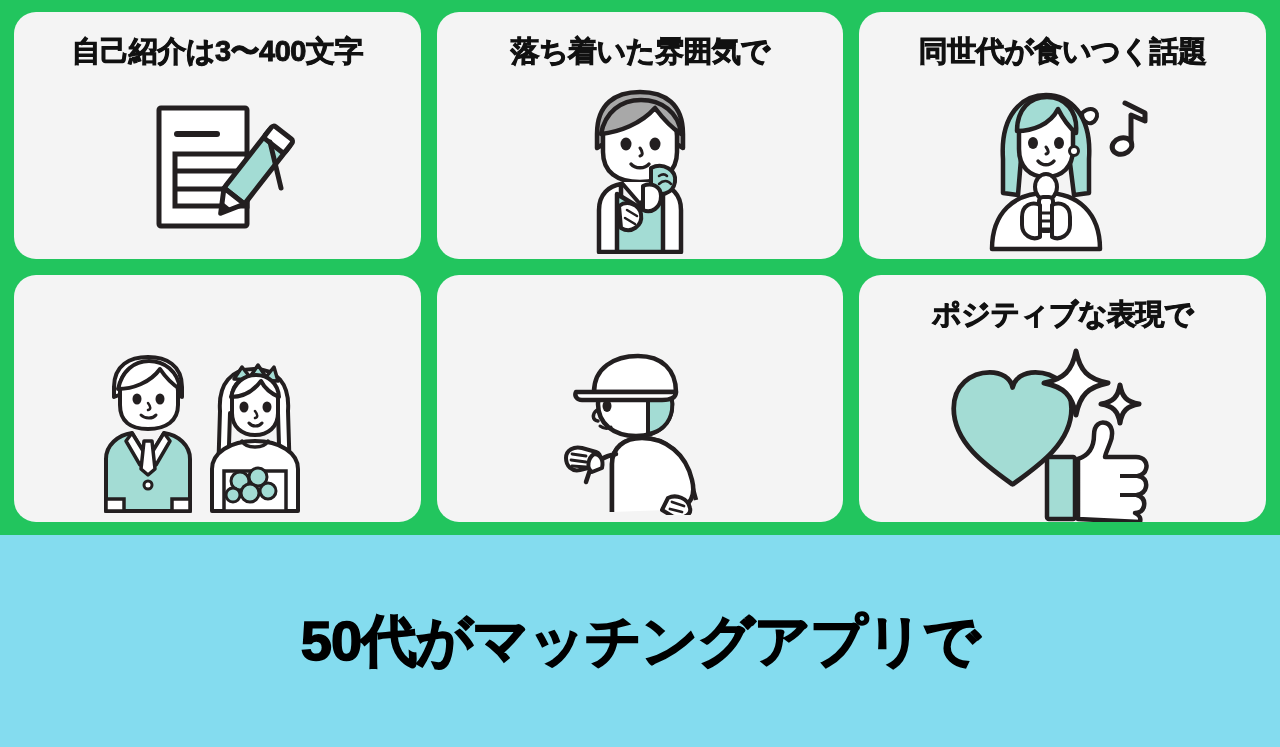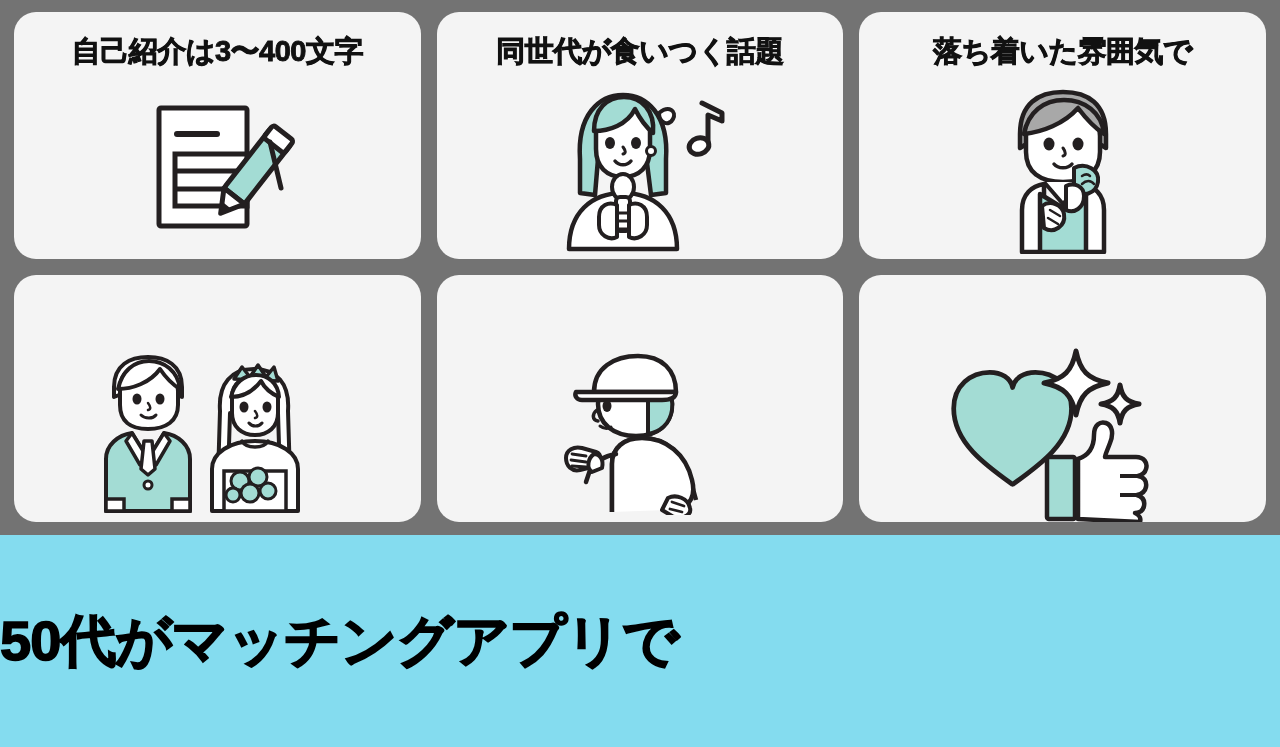--- a/index.html
+++ b/index.html
@@ -2,21 +2,21 @@
 <html><head>
 <meta charset="utf-8">
 <style>
   * { box-sizing: border-box; margin: 0; padding: 0; }
   html, body {
     width: 1280px; height: 747px;
     background: #ffffff;
     font-family: "Liberation Sans", "DejaVu Sans", sans-serif;
     overflow: hidden;
   }
-  .page { position: relative; width: 1280px; height: 747px; background: #737373; }
+  .page { position: relative; width: 1280px; height: 747px; background: #22c55e; }
 
   
   .grid {
     position: absolute;
     left: 14px; top: 12px;
     width: 1252px; height: 510px;
     display: grid;
     grid-template-columns: repeat(3, 1fr);
     grid-template-rows: repeat(2, 1fr);
     column-gap: 16px;
@@ -50,20 +50,21 @@
   .card-art svg { display: block; }
 
   
   .banner {
     position: absolute;
     left: 0; top: 535px;
     width: 1280px; height: 212px;
     background: #84dcef;
     display: flex;
     flex-direction: column;
+    align-items: center;
     justify-content: center;
   }
   .banner-line {
     font-size: 56px;
     font-weight: 700;
     color: #000000;
     line-height: 1.32;
     white-space: nowrap;
     letter-spacing: -1px;
     -webkit-text-stroke: 1.6px #000000;
@@ -91,20 +92,56 @@
             <rect x="98" y="30" width="26" height="16" rx="3" fill="#ffffff" stroke="#231f20" stroke-width="5"></rect>
             <path d="M98 110 L111 132 L124 110 Z" fill="#ffffff" stroke="#231f20" stroke-width="5" stroke-linejoin="round"></path>
             <path d="M104 122 L111 132 L118 122 Z" fill="#231f20"></path>
           </g>
           <line x1="133" y1="52" x2="144" y2="98" stroke="#231f20" stroke-width="5" stroke-linecap="round"></line>
         </svg>
       </div>
     </div>
 
     <div class="card">
+      <div class="card-title">落ち着いた雰囲気で</div>
+      <div class="card-art">
+        <svg width="150" height="168" viewBox="0 0 150 168">
+
+          <path d="M32 48 C32 18 50 6 75 6 C100 6 118 18 118 48 L118 62 L105 54 L45 54 L32 62 Z" fill="#a8a8a8" stroke="#231f20" stroke-width="4.5" stroke-linejoin="round"></path>
+
+          <path d="M38 48 C38 30 54 22 75 22 C96 22 112 30 112 50 L112 66 C112 86 98 96 75 96 C52 96 38 86 38 66 Z" fill="#ffffff" stroke="#231f20" stroke-width="4.5" stroke-linejoin="round"></path>
+
+          <path d="M36 48 C40 26 56 14 76 14 C96 14 114 26 116 48 C104 40 96 30 90 22 C76 38 54 46 36 48 Z" fill="#a8a8a8" stroke="#231f20" stroke-width="4.5" stroke-linejoin="round"></path>
+
+          <ellipse cx="61" cy="58" rx="5.5" ry="6.5" fill="#231f20"></ellipse>
+          <ellipse cx="90" cy="58" rx="5.5" ry="6.5" fill="#231f20"></ellipse>
+
+          <path d="M75 62 C78 66 78 69 75 70" fill="none" stroke="#231f20" stroke-width="3" stroke-linecap="round"></path>
+          <path d="M66 78 C70 83 80 83 84 78" fill="none" stroke="#231f20" stroke-width="3.5" stroke-linecap="round"></path>
+
+          <path d="M56 96 L75 118 L94 96" fill="#ffffff" stroke="#231f20" stroke-width="4" stroke-linejoin="round"></path>
+
+          <path d="M34 166 L34 124 C34 108 44 100 56 98 L56 166 Z" fill="#ffffff" stroke="#231f20" stroke-width="4.5" stroke-linejoin="round"></path>
+          <path d="M116 166 L116 124 C116 108 106 100 94 98 L94 166 Z" fill="#ffffff" stroke="#231f20" stroke-width="4.5" stroke-linejoin="round"></path>
+
+          <path d="M52 166 L52 108 L75 122 L98 108 L98 166 Z" fill="#a3dcd4" stroke="#231f20" stroke-width="4.5" stroke-linejoin="round"></path>
+
+          <path d="M86 82 C98 76 112 84 110 96 C108 108 94 112 86 104 Z" fill="#a3dcd4" stroke="#231f20" stroke-width="4" stroke-linejoin="round"></path>
+          <path d="M94 90 C97 88 100 88 102 90" fill="none" stroke="#231f20" stroke-width="2.5" stroke-linecap="round"></path>
+          <path d="M94 98 C98 94 103 94 106 98" fill="none" stroke="#231f20" stroke-width="2.5" stroke-linecap="round"></path>
+
+          <path d="M78 100 C86 96 96 100 96 110 C96 122 86 128 78 124 Z" fill="#ffffff" stroke="#231f20" stroke-width="4" stroke-linejoin="round"></path>
+          <path d="M54 120 C62 114 74 118 76 128 C78 140 66 148 56 142 Z" fill="#ffffff" stroke="#231f20" stroke-width="4" stroke-linejoin="round"></path>
+          <line x1="62" y1="124" x2="72" y2="130" stroke="#231f20" stroke-width="2.5" stroke-linecap="round"></line>
+          <line x1="60" y1="132" x2="70" y2="138" stroke="#231f20" stroke-width="2.5" stroke-linecap="round"></line>
+        </svg>
+      </div>
+    </div>
+
+    <div class="card">
       <div class="card-title">同世代が食いつく話題</div>
       <div class="card-art">
         <svg width="185" height="165" viewBox="0 0 185 165">
 
           <path d="M33 72 C30 28 52 8 76 8 C100 8 122 28 119 72 L119 106 L104 108 L98 60 L52 60 L48 108 L33 106 Z" fill="#a3dcd4" stroke="#231f20" stroke-width="4.5" stroke-linejoin="round"></path>
 
           <path d="M49 40 C49 22 62 14 76 14 C90 14 103 22 103 44 L103 62 C103 80 92 90 76 90 C60 90 49 80 49 62 Z" fill="#ffffff" stroke="#231f20" stroke-width="4.5" stroke-linejoin="round"></path>
 
           <path d="M47 44 C47 22 60 10 77 10 C95 10 108 24 106 46 C99 40 92 30 88 22 C80 38 62 44 47 44 Z" fill="#a3dcd4" stroke="#231f20" stroke-width="4.5" stroke-linejoin="round"></path>
 
@@ -126,56 +163,20 @@
           <path d="M52 130 C52 118 62 114 70 118 L70 150 C62 154 52 148 52 138 Z" fill="#ffffff" stroke="#231f20" stroke-width="4" stroke-linejoin="round"></path>
           <path d="M100 130 C100 118 90 114 82 118 L82 150 C90 154 100 148 100 138 Z" fill="#ffffff" stroke="#231f20" stroke-width="4" stroke-linejoin="round"></path>
           <line x1="70" y1="126" x2="84" y2="126" stroke="#231f20" stroke-width="3"></line>
           <line x1="70" y1="134" x2="84" y2="134" stroke="#231f20" stroke-width="3"></line>
           <line x1="70" y1="142" x2="84" y2="142" stroke="#231f20" stroke-width="3"></line>
 
           <g>
             <path d="M155 16 L175 26 L175 34 L161 28 L161 58" fill="none" stroke="#231f20" stroke-width="5" stroke-linecap="round" stroke-linejoin="round"></path>
             <ellipse cx="152" cy="59" rx="10" ry="8" transform="rotate(-18 152 59)" fill="#ffffff" stroke="#231f20" stroke-width="5"></ellipse>
           </g>
-        </svg>
-      </div>
-    </div>
-
-    <div class="card">
-      <div class="card-title">落ち着いた雰囲気で</div>
-      <div class="card-art">
-        <svg width="150" height="168" viewBox="0 0 150 168">
-
-          <path d="M32 48 C32 18 50 6 75 6 C100 6 118 18 118 48 L118 62 L105 54 L45 54 L32 62 Z" fill="#a8a8a8" stroke="#231f20" stroke-width="4.5" stroke-linejoin="round"></path>
-
-          <path d="M38 48 C38 30 54 22 75 22 C96 22 112 30 112 50 L112 66 C112 86 98 96 75 96 C52 96 38 86 38 66 Z" fill="#ffffff" stroke="#231f20" stroke-width="4.5" stroke-linejoin="round"></path>
-
-          <path d="M36 48 C40 26 56 14 76 14 C96 14 114 26 116 48 C104 40 96 30 90 22 C76 38 54 46 36 48 Z" fill="#a8a8a8" stroke="#231f20" stroke-width="4.5" stroke-linejoin="round"></path>
-
-          <ellipse cx="61" cy="58" rx="5.5" ry="6.5" fill="#231f20"></ellipse>
-          <ellipse cx="90" cy="58" rx="5.5" ry="6.5" fill="#231f20"></ellipse>
-
-          <path d="M75 62 C78 66 78 69 75 70" fill="none" stroke="#231f20" stroke-width="3" stroke-linecap="round"></path>
-          <path d="M66 78 C70 83 80 83 84 78" fill="none" stroke="#231f20" stroke-width="3.5" stroke-linecap="round"></path>
-
-          <path d="M56 96 L75 118 L94 96" fill="#ffffff" stroke="#231f20" stroke-width="4" stroke-linejoin="round"></path>
-
-          <path d="M34 166 L34 124 C34 108 44 100 56 98 L56 166 Z" fill="#ffffff" stroke="#231f20" stroke-width="4.5" stroke-linejoin="round"></path>
-          <path d="M116 166 L116 124 C116 108 106 100 94 98 L94 166 Z" fill="#ffffff" stroke="#231f20" stroke-width="4.5" stroke-linejoin="round"></path>
-
-          <path d="M52 166 L52 108 L75 122 L98 108 L98 166 Z" fill="#a3dcd4" stroke="#231f20" stroke-width="4.5" stroke-linejoin="round"></path>
-
-          <path d="M86 82 C98 76 112 84 110 96 C108 108 94 112 86 104 Z" fill="#a3dcd4" stroke="#231f20" stroke-width="4" stroke-linejoin="round"></path>
-          <path d="M94 90 C97 88 100 88 102 90" fill="none" stroke="#231f20" stroke-width="2.5" stroke-linecap="round"></path>
-          <path d="M94 98 C98 94 103 94 106 98" fill="none" stroke="#231f20" stroke-width="2.5" stroke-linecap="round"></path>
-
-          <path d="M78 100 C86 96 96 100 96 110 C96 122 86 128 78 124 Z" fill="#ffffff" stroke="#231f20" stroke-width="4" stroke-linejoin="round"></path>
-          <path d="M54 120 C62 114 74 118 76 128 C78 140 66 148 56 142 Z" fill="#ffffff" stroke="#231f20" stroke-width="4" stroke-linejoin="round"></path>
-          <line x1="62" y1="124" x2="72" y2="130" stroke="#231f20" stroke-width="2.5" stroke-linecap="round"></line>
-          <line x1="60" y1="132" x2="70" y2="138" stroke="#231f20" stroke-width="2.5" stroke-linecap="round"></line>
         </svg>
       </div>
     </div>
 
     <div class="card">
       <div class="card-art">
         <svg width="250" height="160" viewBox="0 0 250 160">
 
           <g>
             <path d="M22 34 C22 12 38 4 56 4 C74 4 90 12 90 34 L90 44 L80 40 L32 40 L22 44 Z" fill="#ffffff" stroke="#231f20" stroke-width="4" stroke-linejoin="round"></path>
@@ -256,20 +257,21 @@
           <path d="M44 104 C50 104 54 110 52 118 L42 122 C36 118 38 108 44 104 Z" fill="#ffffff" stroke="#231f20" stroke-width="4" stroke-linejoin="round"></path>
 
           <path d="M118 148 C126 144 138 148 140 158 C142 166 130 170 122 166 L112 160 Z" fill="#ffffff" stroke="#231f20" stroke-width="4" stroke-linejoin="round"></path>
           <line x1="122" y1="152" x2="134" y2="156" stroke="#231f20" stroke-width="2.8" stroke-linecap="round"></line>
           <line x1="120" y1="159" x2="132" y2="162" stroke="#231f20" stroke-width="2.8" stroke-linecap="round"></line>
         </svg>
       </div>
     </div>
 
     <div class="card">
+      <div class="card-title">ポジティブな表現で</div>
       <div class="card-art">
         <svg width="225" height="180" viewBox="0 0 225 180">
 
           <path d="M68 172 C40 152 6 128 6 92 C6 68 24 54 44 54 C56 54 66 60 68 70 C70 60 80 54 92 54 C112 54 130 68 130 92 C130 128 96 152 68 172 Z" transform="translate(-2,-22) scale(0.95)" fill="#a3dcd4" stroke="#231f20" stroke-width="5" stroke-linejoin="round"></path>
 
           <path d="M126 8 C130 28 138 36 158 40 C138 44 130 52 126 72 C122 52 114 44 94 40 C114 36 122 28 126 8 Z" fill="#ffffff" stroke="#231f20" stroke-width="5" stroke-linejoin="round"></path>
 
           <path d="M170 42 C172 54 177 59 189 61 C177 63 172 68 170 80 C168 68 163 63 151 61 C163 59 168 54 170 42 Z" fill="#ffffff" stroke="#231f20" stroke-width="5" stroke-linejoin="round"></path>
 
           <g>

